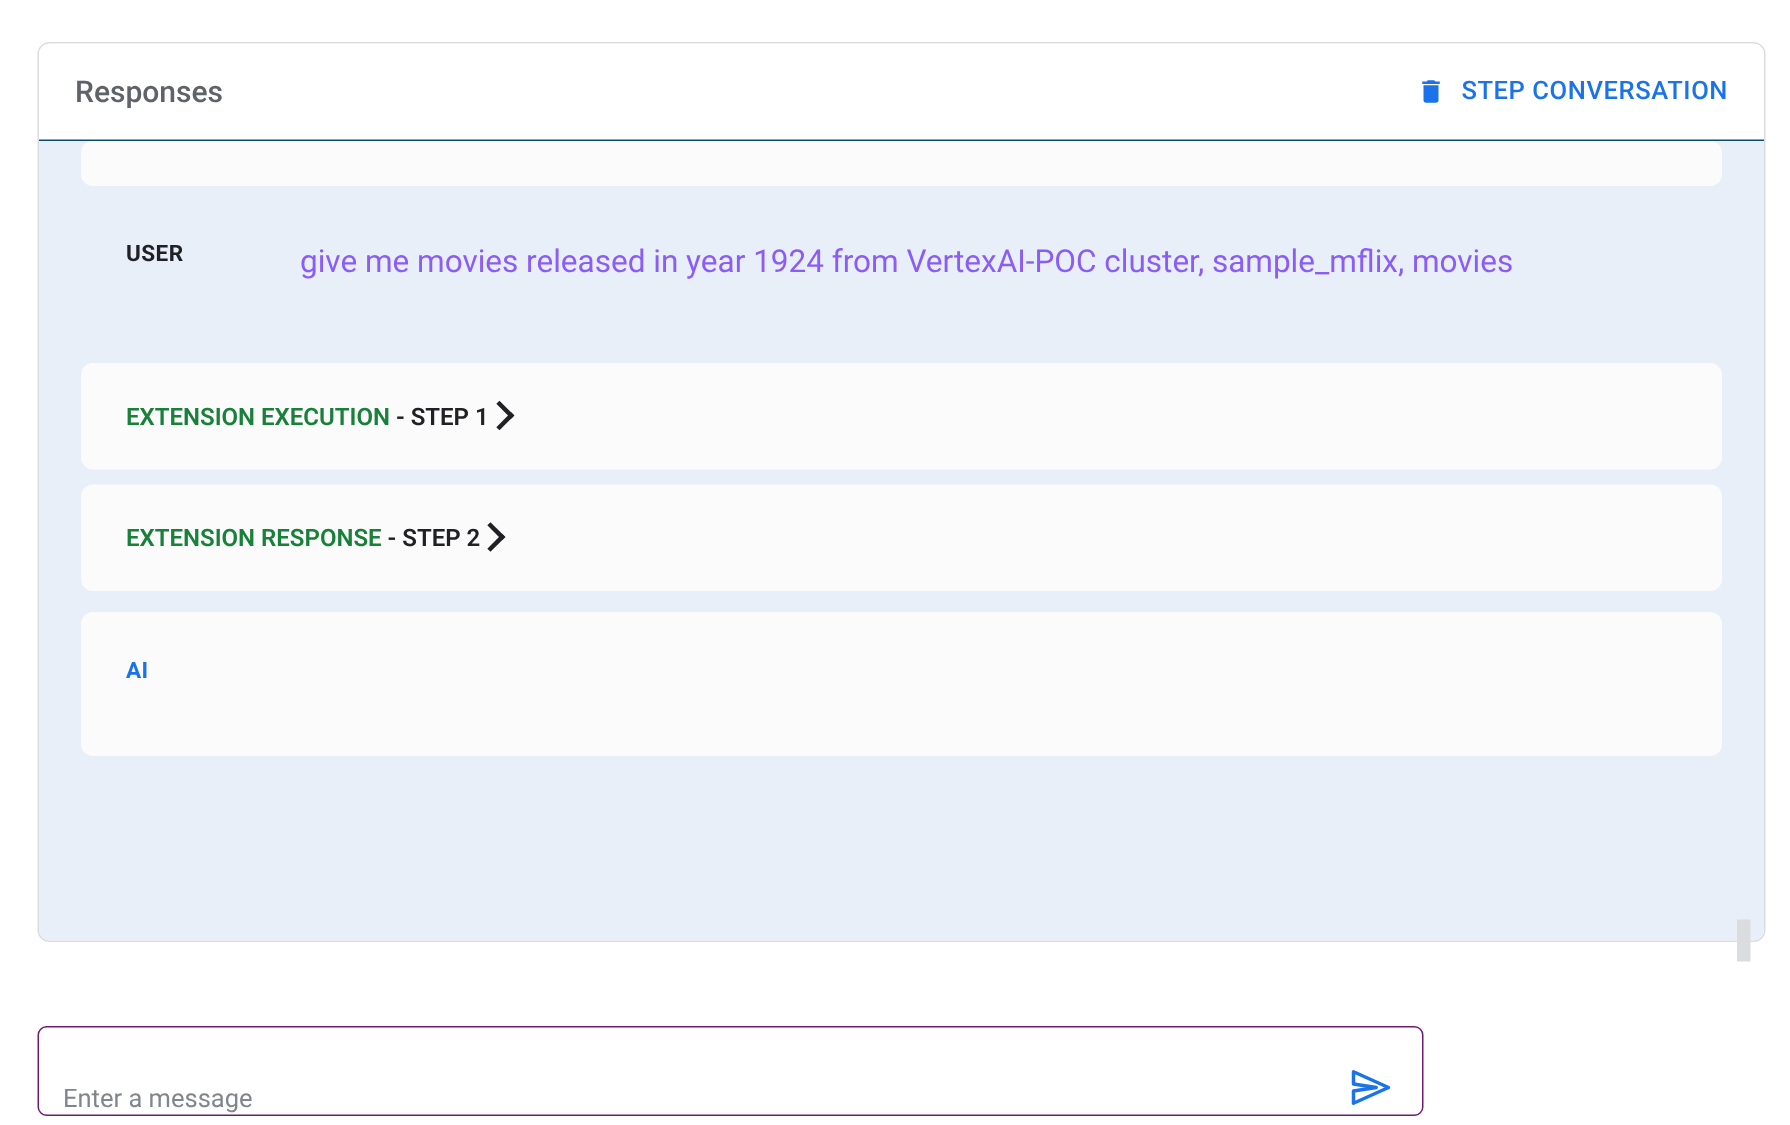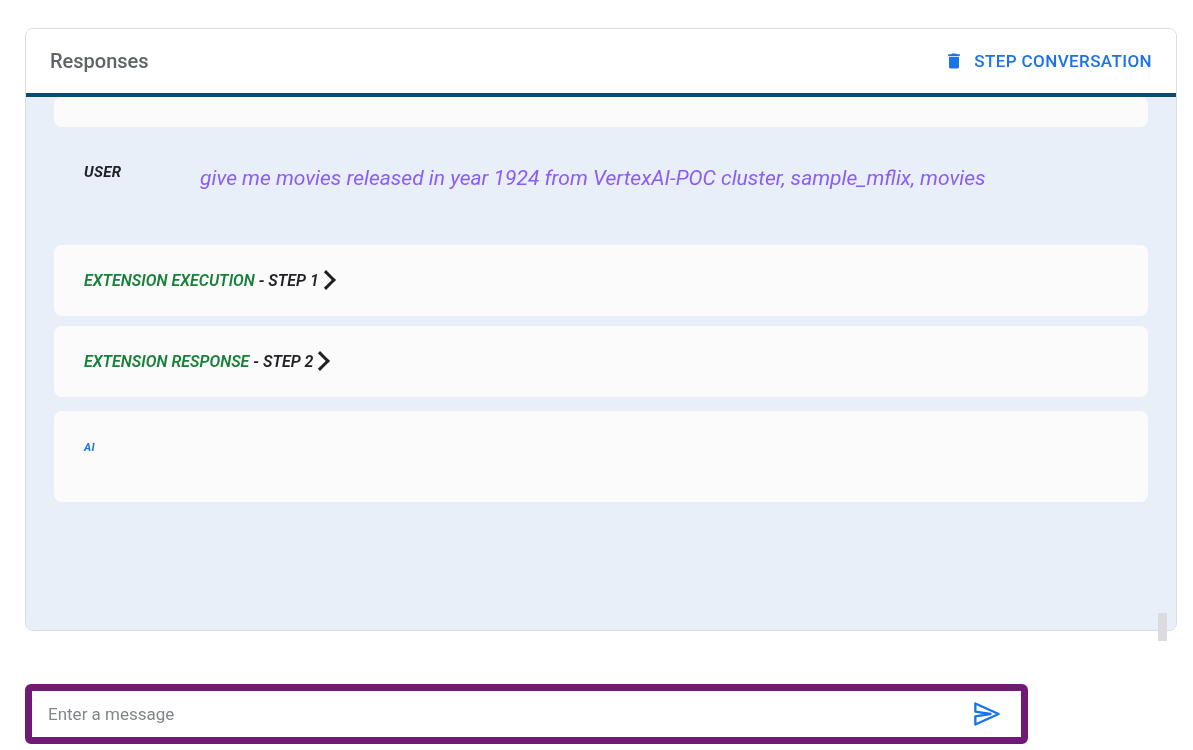--- a/index.html
+++ b/index.html
@@ -24,21 +24,21 @@
       border-radius: 8px;
       overflow: hidden;
       background: #fff;
     }
     .panel-header {
       display: flex;
       align-items: center;
       justify-content: space-between;
       padding: 20px 24px;
       background: #fff;
-      border-bottom: 4px solid #0c4a6e;
+      border-bottom: 1px solid #0c4a6e;
     }
     .panel-title {
       font-size: 20px;
       font-weight: 500;
       color: #5f6368;
     }
     .clear-btn {
       display: flex;
       align-items: center;
       gap: 10px;
@@ -55,21 +55,20 @@
       width: 20px;
       height: 24px;
       fill: #1a73e8;
     }
     .conversation-area {
       background: #e8eff9;
       padding: 0 28px 28px 28px;
       height: 533px;
       overflow-y: auto;
       position: relative;
-      font-style: italic;
     }
     .ghost-card {
       background: #fbfbfc;
       border-radius: 8px;
       height: 30px;
       margin-bottom: 0;
     }
     .user-block {
       display: flex;
       padding: 36px 30px 50px 30px;
@@ -121,21 +120,21 @@
     .ai-card {
       background: #fbfbfc;
       border-radius: 8px;
       padding: 30px 30px 48px 30px;
       margin-top: 14px;
       display: flex;
     }
     .ai-label {
       width: 116px;
       flex-shrink: 0;
-      font-size: 11px;
+      font-size: 15px;
       font-weight: 700;
       color: #1a73e8;
       letter-spacing: 0.3px;
     }
     .ai-text {
       font-size: 16px;
       color: #202124;
       line-height: 1.55;
       white-space: pre-line;
     }
@@ -144,26 +143,26 @@
       right: 26px;
       top: 613px;
       width: 9px;
       height: 28px;
       background: #dadce0;
     }
     .input-container {
       position: absolute;
       left: 25px;
       bottom: 6px;
-      width: 1003px;
+      width: 924px;
       height: 60px;
-      border: 7px solid #701a75;
+      border: 1px solid #701a75;
       border-radius: 6px;
       display: flex;
-      align-items: center;
+      align-items: flex-end;
       padding: 0 16px;
       background: #fff;
     }
     .message-input {
       flex: 1;
       border: none;
       outline: none;
       font-size: 17px;
       font-family: inherit;
       color: #202124;

